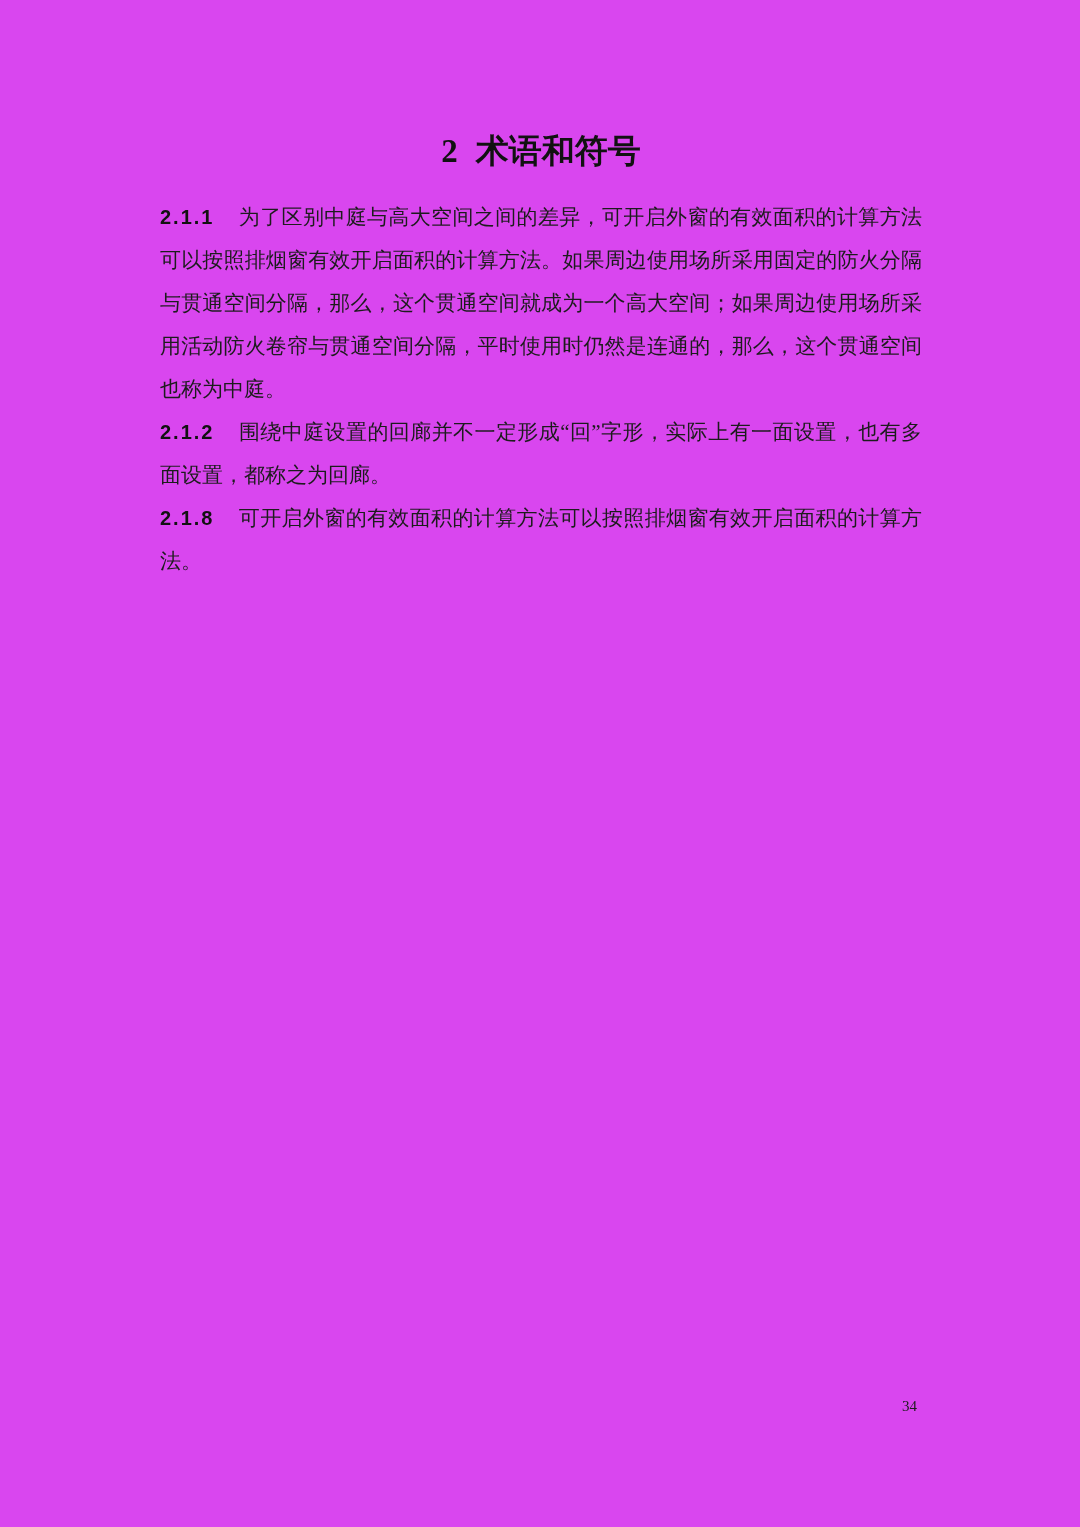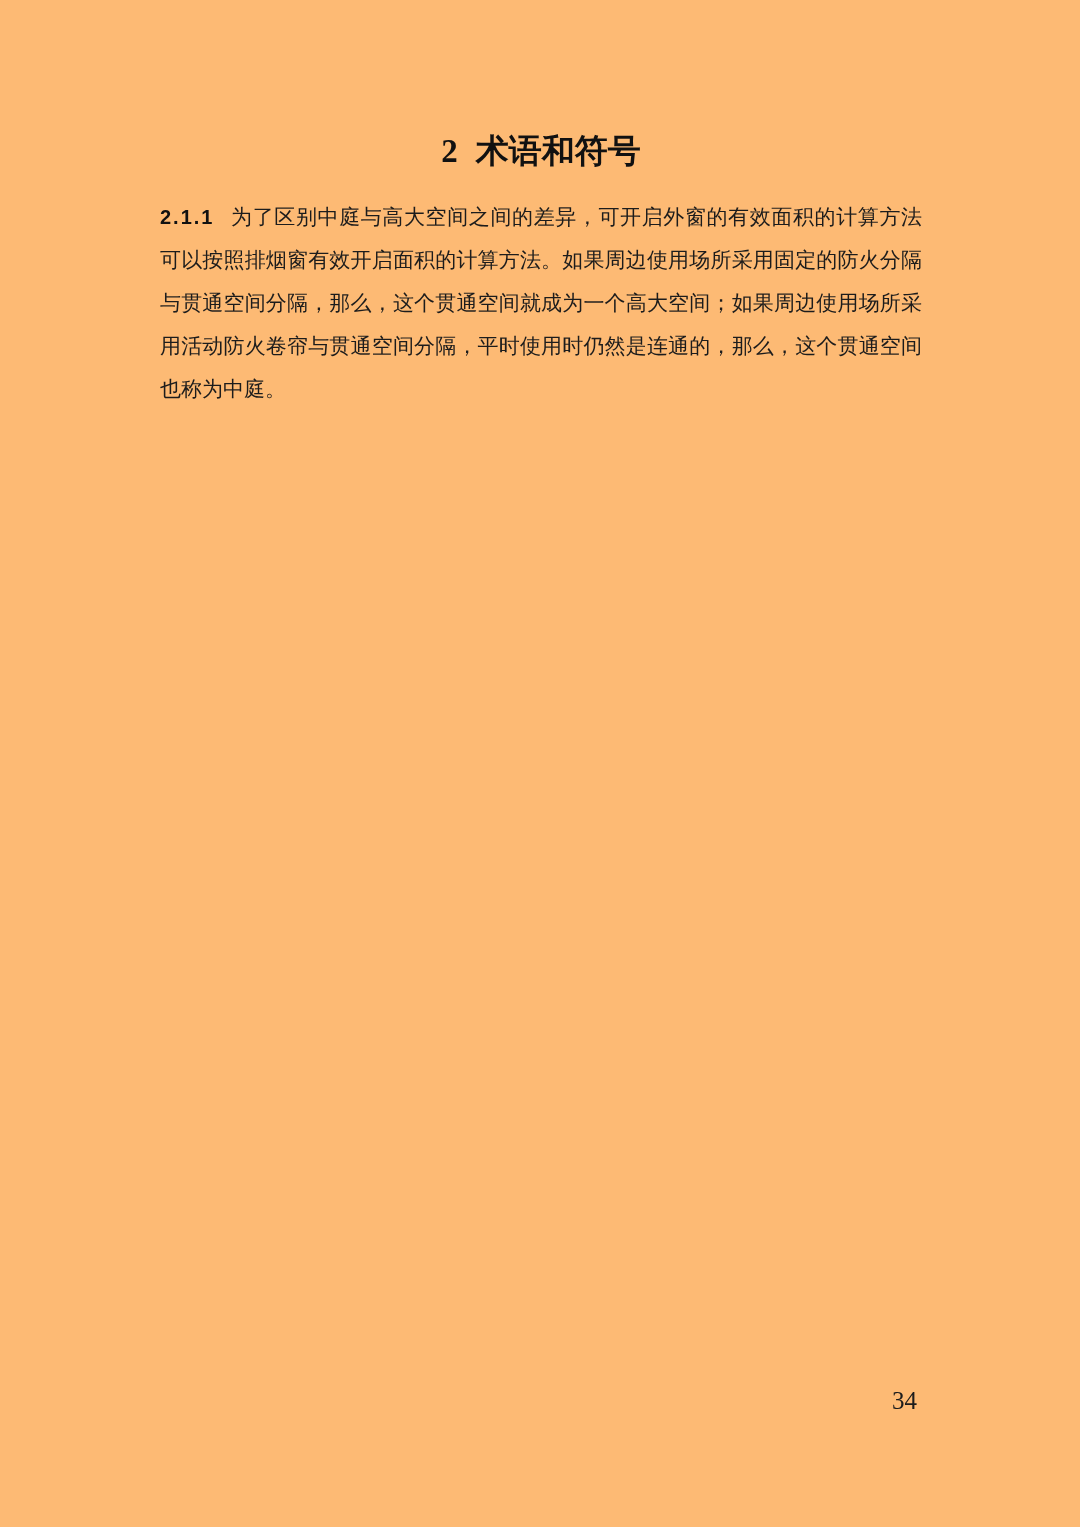--- a/index.html
+++ b/index.html
@@ -4,21 +4,21 @@
 <style>
   html, body {
     margin: 0;
     padding: 0;
     background: #ffffff;
   }
   .page {
     position: relative;
     width: 1080px;
     height: 1527px;
-    background: #fdba74;
+    background: #d946ef;
     color: #1c1c1c;
     font-family: "Liberation Serif", serif;
     overflow: hidden;
   }
   .content {
     position: absolute;
     left: 160px;
     top: 126px;
     width: 762px;
   }
@@ -39,45 +39,51 @@
     text-align: justify;
     text-justify: inter-ideograph;
     margin: 0;
     color: #1c1c1c;
   }
   .para .para-num {
     font-family: "Liberation Sans", sans-serif;
     font-weight: bold;
     font-size: 20px;
     letter-spacing: 2px;
-    margin-right: 16px;
+    margin-right: 24px;
     color: #111111;
   }
   .page-number {
     position: absolute;
     right: 163px;
     bottom: 112px;
-    font-size: 25px;
+    font-size: 15px;
     color: #1c1c1c;
     font-family: "Liberation Serif", serif;
   }
 </style>
 </head>
 <body>
 
 <div class="page">
   <div class="content">
 
     <h1 class="doc-title">
       <span class="title-num">2</span><span>术语和符号</span>
     </h1>
 
     <p class="para">
       <span class="para-num">2.1.1</span><span>为了区别中庭与高大空间之间的差异，可开启外窗的有效面积的计算方法可以按照排烟窗有效开启面积的计算方法。如果周边使用场所采用固定的防火分隔与贯通空间分隔，那么，这个贯通空间就成为一个高大空间；如果周边使用场所采用活动防火卷帘与贯通空间分隔，平时使用时仍然是连通的，那么，这个贯通空间也称为中庭。</span>
     </p>
 
+    <p class="para">
+      <span class="para-num">2.1.2</span><span>围绕中庭设置的回廊并不一定形成“回”字形，实际上有一面设置，也有多面设置，都称之为回廊。</span>
+    </p>
 
 
+    <p class="para">
+      <span class="para-num">2.1.8</span><span>可开启外窗的有效面积的计算方法可以按照排烟窗有效开启面积的计算方法。</span>
+    </p>
 
   </div>
 
   <div class="page-number">34</div>
 </div>
 
 </body></html>

